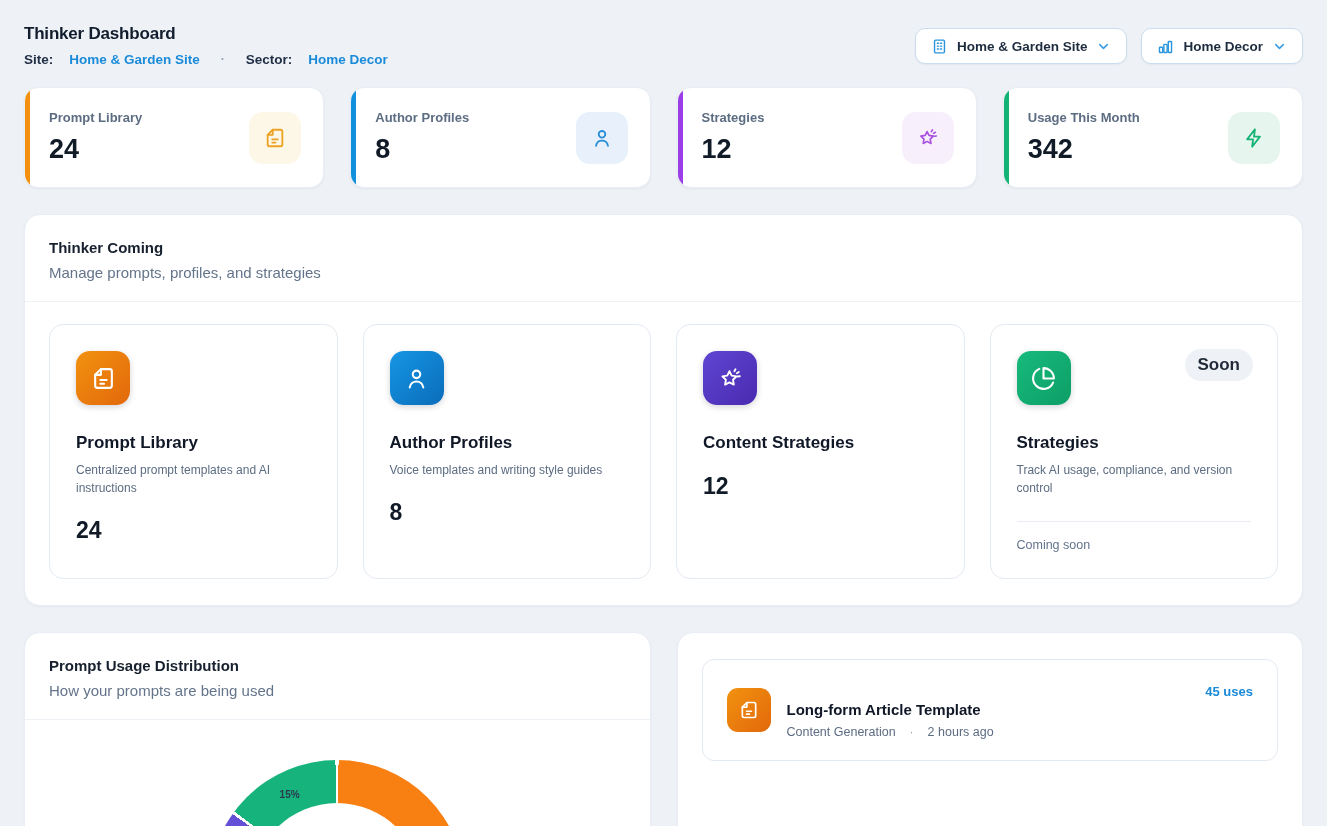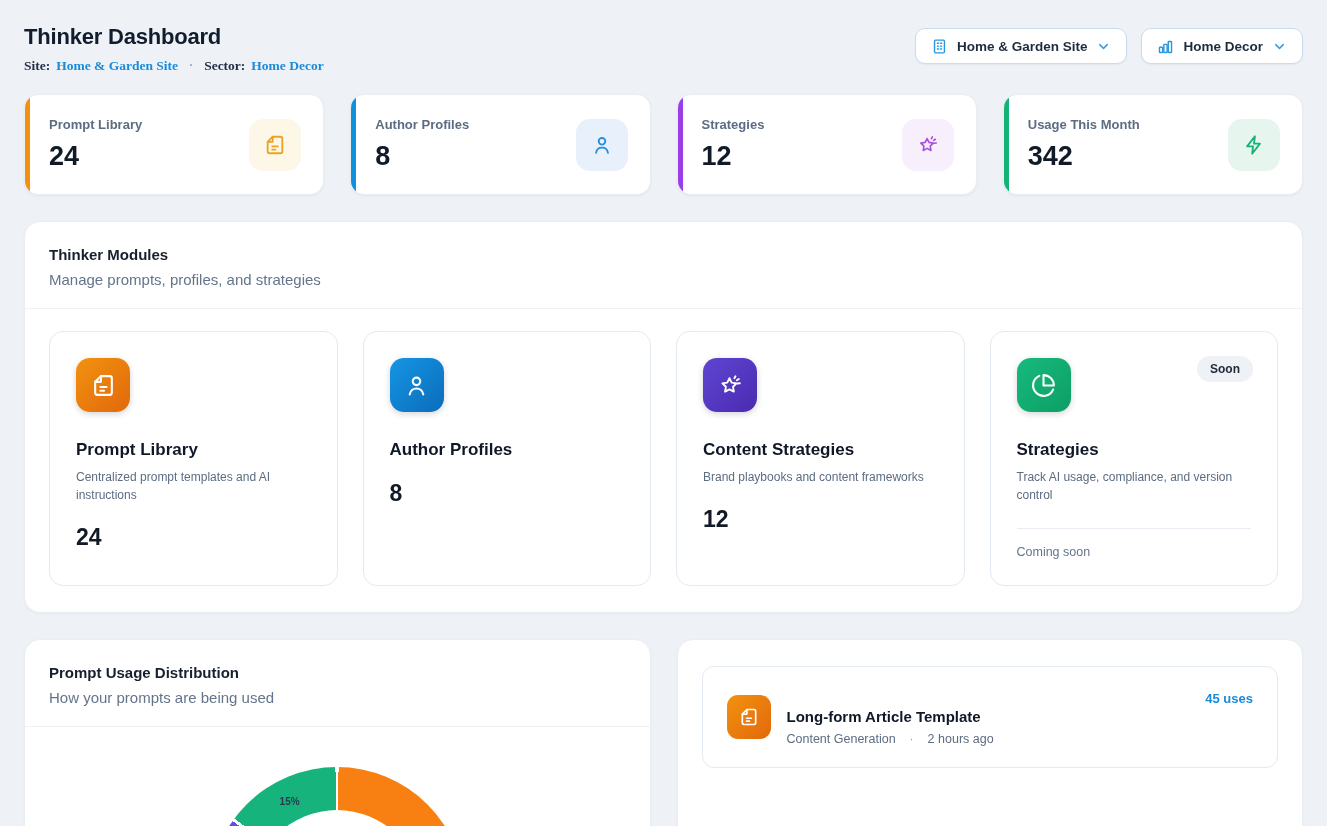--- a/index.html
+++ b/index.html
@@ -5,22 +5,22 @@
   * { margin:0; padding:0; box-sizing:border-box; }
   html,body { width:1327px; height:826px; overflow:hidden; }
   body {
     font-family:"Liberation Sans","DejaVu Sans",sans-serif;
     background:#eef2f7; color:#17202e;
   }
   .page { padding:24px 24px 0; }
 
   
   .header-row { display:flex; justify-content:space-between; align-items:flex-start; }
-  .page-title { font-size:22px; font-weight:800; color:#111c2c; letter-spacing:-.2px; }
-  .breadcrumb { margin-top:8px; font-size:13.5px; font-weight:600; color:#223047; display:flex; gap:6px; align-items:flex-start;font-family:Liberation Serif, serif; }
+  .page-title { font-size:17px; font-weight:800; color:#111c2c; letter-spacing:-.2px; }
+  .breadcrumb { margin-top:8px; font-size:13.5px; font-weight:600; color:#223047; display:flex; gap:16px; align-items:flex-start; }
   .breadcrumb a { color:#1b8bd9; text-decoration:none; font-weight:600; }
   .crumb-dot { color:#93a1b3; font-size:12px; padding:0 5px; }
   .selectors { display:flex; gap:14px; margin-top:4px; }
   .select-btn {
     display:flex; align-items:center; gap:9px; height:36px; padding:0 15px;
     background:#fff; border:1px solid #c9ddee; border-radius:10px;
     font-size:13.5px; font-weight:700; color:#1d2b3f; cursor:pointer;
     box-shadow:0 1px 2px rgba(16,24,40,.05);
     font-family:inherit;
   }
@@ -54,21 +54,21 @@
     flex:1; position:relative; background:#fff; border:1px solid #e3eaf2; border-radius:14px;
     padding:26px; min-height:253px; cursor:pointer;
   }
   .module-tile { width:54px; height:54px; border-radius:14px; color:#fff; display:flex; align-items:center; justify-content:center;
     box-shadow:0 2px 6px rgba(16,24,40,.18); }
   .module-title { margin-top:28px; font-size:17px; font-weight:800; color:#101828; }
   .module-desc { margin-top:8px; font-size:12px; line-height:1.5; color:#5c6c82; max-width:240px; }
   .module-count { margin-top:20px; font-size:23px; font-weight:800; color:#111a27; }
   .soon-badge {
     position:absolute; top:24px; right:24px; background:#eef1f6; color:#1f2937;
-    font-size:12px; font-weight:700; padding:6px 13px; border-radius:999px;
+    font-size:17px; font-weight:700; padding:6px 13px; border-radius:999px;
   }
   .module-divider { border:none; border-top:1px solid #e7edf3; margin-top:24px; }
   .module-footer { margin-top:16px; font-size:12.5px; color:#64748b; }
 
   
   .bottom-row { display:flex; gap:26px; margin-top:26px; align-items:flex-start; }
   .bottom-card { flex:1; background:#fff; border:1px solid #e9eef4; border-radius:16px; height:430px; box-shadow:0 1px 3px rgba(16,24,40,.04); }
   .chart-area { position:relative; height:340px; }
   .donut { position:absolute; left:50%; top:40px; width:256px; height:256px; margin-left:-128px; border-radius:50%; }
   .donut::after { content:""; position:absolute; inset:43px; background:#fff; border-radius:50%; z-index:1; }
@@ -201,21 +201,21 @@
       <div class="stat-icon" style="background: rgb(230, 246, 238); color: rgb(22, 179, 119);">
           <svg width="22" height="22" viewBox="0 0 24 24">
             <use href="#i-zap"></use>
           </svg>
         </div>
     </div>
   </div>
 
   <div class="panel">
     <div class="panel-head">
-      <div class="panel-title">Thinker Modules</div>
+      <div class="panel-title">Thinker Coming</div>
       <div class="panel-sub">Manage prompts, profiles, and strategies</div>
     </div>
     <div class="modules-grid">
 
       <div class="module-card">
         <div class="module-tile" style="background: linear-gradient(135deg, rgb(242, 146, 15), rgb(226, 104, 11));">
             <svg width="25" height="25" viewBox="0 0 24 24">
               <use href="#i-file"></use>
             </svg>
           </div>
@@ -224,31 +224,31 @@
         <div class="module-count">24</div>
       </div>
 
       <div class="module-card">
         <div class="module-tile" style="background: linear-gradient(135deg, rgb(21, 150, 227), rgb(11, 108, 186));">
             <svg width="25" height="25" viewBox="0 0 24 24">
               <use href="#i-user"></use>
             </svg>
           </div>
         <div class="module-title">Author Profiles</div>
+        <div class="module-desc">Voice templates and writing style guides</div>
         <div class="module-count">8</div>
       </div>
 
       <div class="module-card">
         <div class="module-tile" style="background: linear-gradient(135deg, rgb(94, 69, 210), rgb(74, 43, 176));">
             <svg width="25" height="25" viewBox="0 0 24 24">
               <use href="#i-star"></use>
             </svg>
           </div>
         <div class="module-title">Content Strategies</div>
-        <div class="module-desc">Brand playbooks and content frameworks</div>
         <div class="module-count">12</div>
       </div>
 
       <div class="module-card">
         <span class="soon-badge">Soon</span>
         <div class="module-tile" style="background: linear-gradient(135deg, rgb(23, 186, 124), rgb(13, 158, 102));">
             <svg width="25" height="25" viewBox="0 0 24 24">
               <use href="#i-pie"></use>
             </svg>
           </div>

